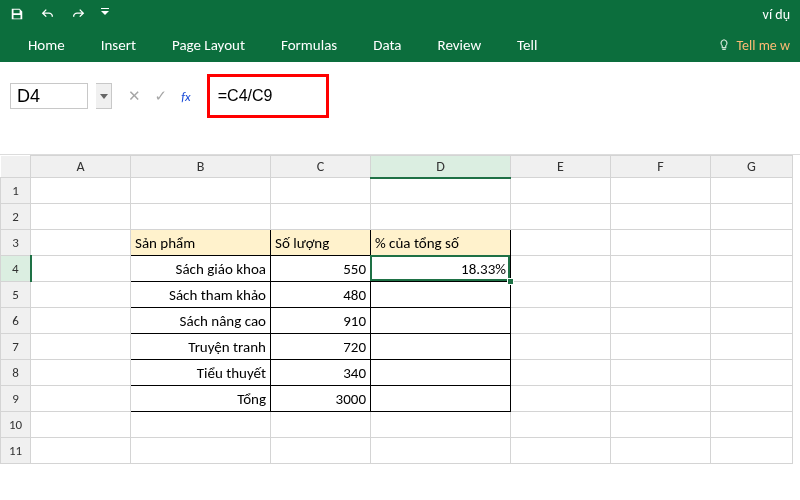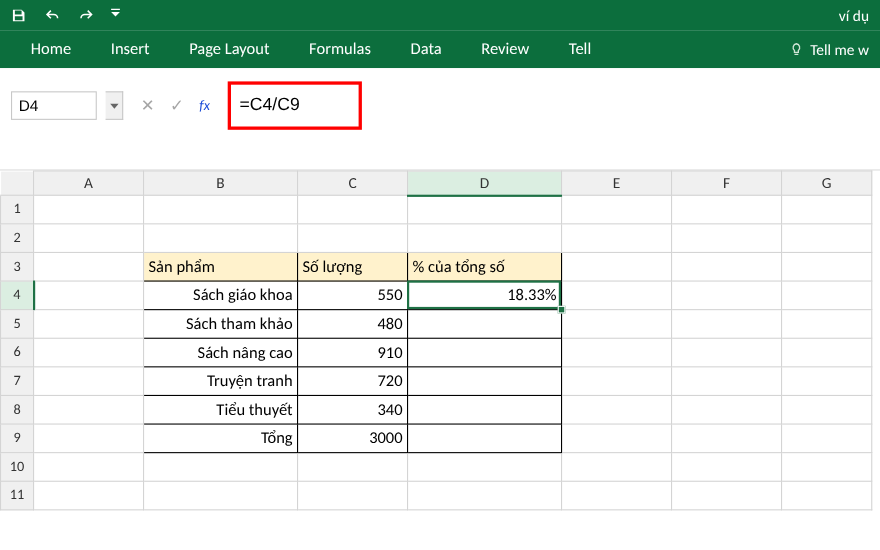--- a/index.html
+++ b/index.html
@@ -8,25 +8,25 @@
   
   .titlebar { background: #0c6e3d; height: 28px; display: flex; align-items: center; padding: 0 10px; color: #fff; font-size: 12px; }
   .qat { display: flex; align-items: center; gap: 16px; }
   .qat .icon { width: 14px; height: 14px; display: inline-block; }
   .title-right { margin-left: auto; font-size: 14px; }
 
   
   .ribbon { background: #0c6e3d; height: 34px; display: flex; align-items: center; padding: 0 0 0 10px; }
   .tab { color: #fff; font-size: 15px; padding: 8px 18px; cursor: pointer; }
   .tab.file { background: #0c6e3d; }
-  .tell-me { margin-left: auto; display: flex; align-items: center; color: #ffffff; font-size: 14px; padding-right: 10px; gap: 6px; }
+  .tell-me { margin-left: auto; display: flex; align-items: center; color: #fdba74; font-size: 14px; padding-right: 10px; gap: 6px; }
 
   
   .fbar-wrap { background: #fff; border-bottom: 1px solid #dcdcdc; padding: 12px 10px 36px 10px; display: flex; align-items: center; gap: 8px; }
-  .namebox { width: 78px; height: 26px; border: 1px solid #c8c8c8; font-size: 14px; padding: 2px 6px; background: #fff; }
+  .namebox { width: 78px; height: 26px; border: 1px solid #c8c8c8; font-size: 18px; padding: 2px 6px; background: #fff; }
   .namebox-dd { width: 16px; height: 26px; border: 1px solid #c8c8c8; border-left: none; background: #f0f0f0; display: flex; align-items: center; justify-content: center; }
   .fcontrols { display: flex; align-items: center; gap: 14px; margin: 0 8px; color: #a6a6a6; font-size: 15px; }
   .fx { font-style: italic; font-size: 13px; color: #1d4ed8; }
   .formula-box { border: 3px solid #ff0000; padding: 2px 8px 2px 8px; min-width: 100px; height: 44px; display:flex; align-items:center; }
   .formula-input { border: none; font-size: 16px; width: 100px; outline: none; }
 
   
   .grid-wrap { position: relative; }
   table.grid { border-collapse: collapse; table-layout: fixed; width: 792px; }
   .colhead th { border: 1px solid #d4d4d4; background: #f0f0f0; font-weight: normal; font-size: 14px; height: 22px; color: #333; text-align: center; }

